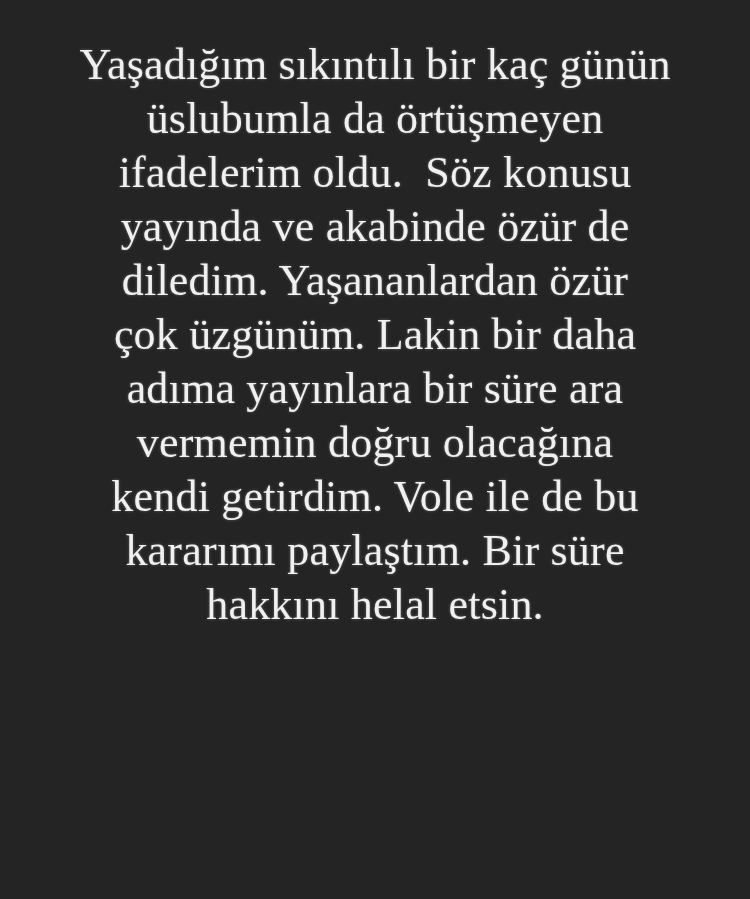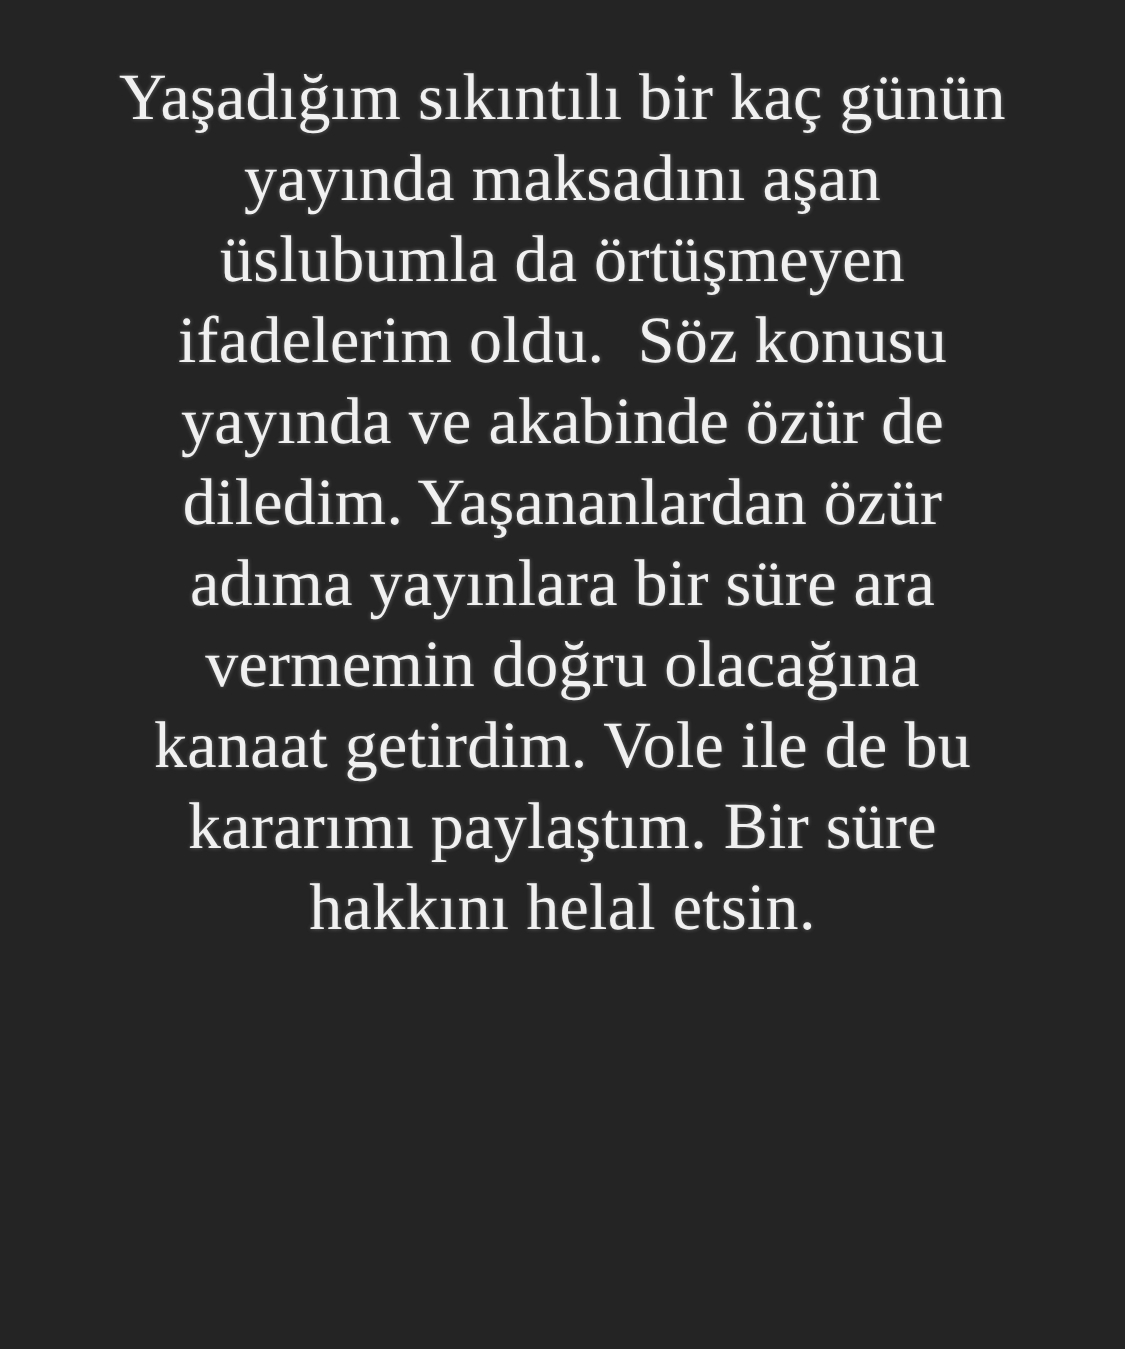--- a/index.html
+++ b/index.html
@@ -31,24 +31,24 @@
       text-shadow: 0 0 3px rgba(235, 235, 235, 0.35); 
       letter-spacing: 0.2px;
     }
   </style>
 </head>
 <body>
 
 <div class="canvas">
   <div class="statement">
     <div class="line">Yaşadığım sıkıntılı bir kaç günün</div>
-    <div class="line">yayında maksadını aşan</div>
     <div class="line">üslubumla da örtüşmeyen</div>
     <div class="line">ifadelerim oldu.  Söz konusu</div>
     <div class="line">yayında ve akabinde özür de</div>
     <div class="line">diledim. Yaşananlardan özür</div>
+    <div class="line">çok üzgünüm. Lakin bir daha</div>
     <div class="line">adıma yayınlara bir süre ara</div>
     <div class="line">vermemin doğru olacağına</div>
-    <div class="line">kanaat getirdim. Vole ile de bu</div>
+    <div class="line">kendi getirdim. Vole ile de bu</div>
     <div class="line">kararımı paylaştım. Bir süre</div>
     <div class="line">hakkını helal etsin.</div>
   </div>
 </div>
 
 </body></html>

